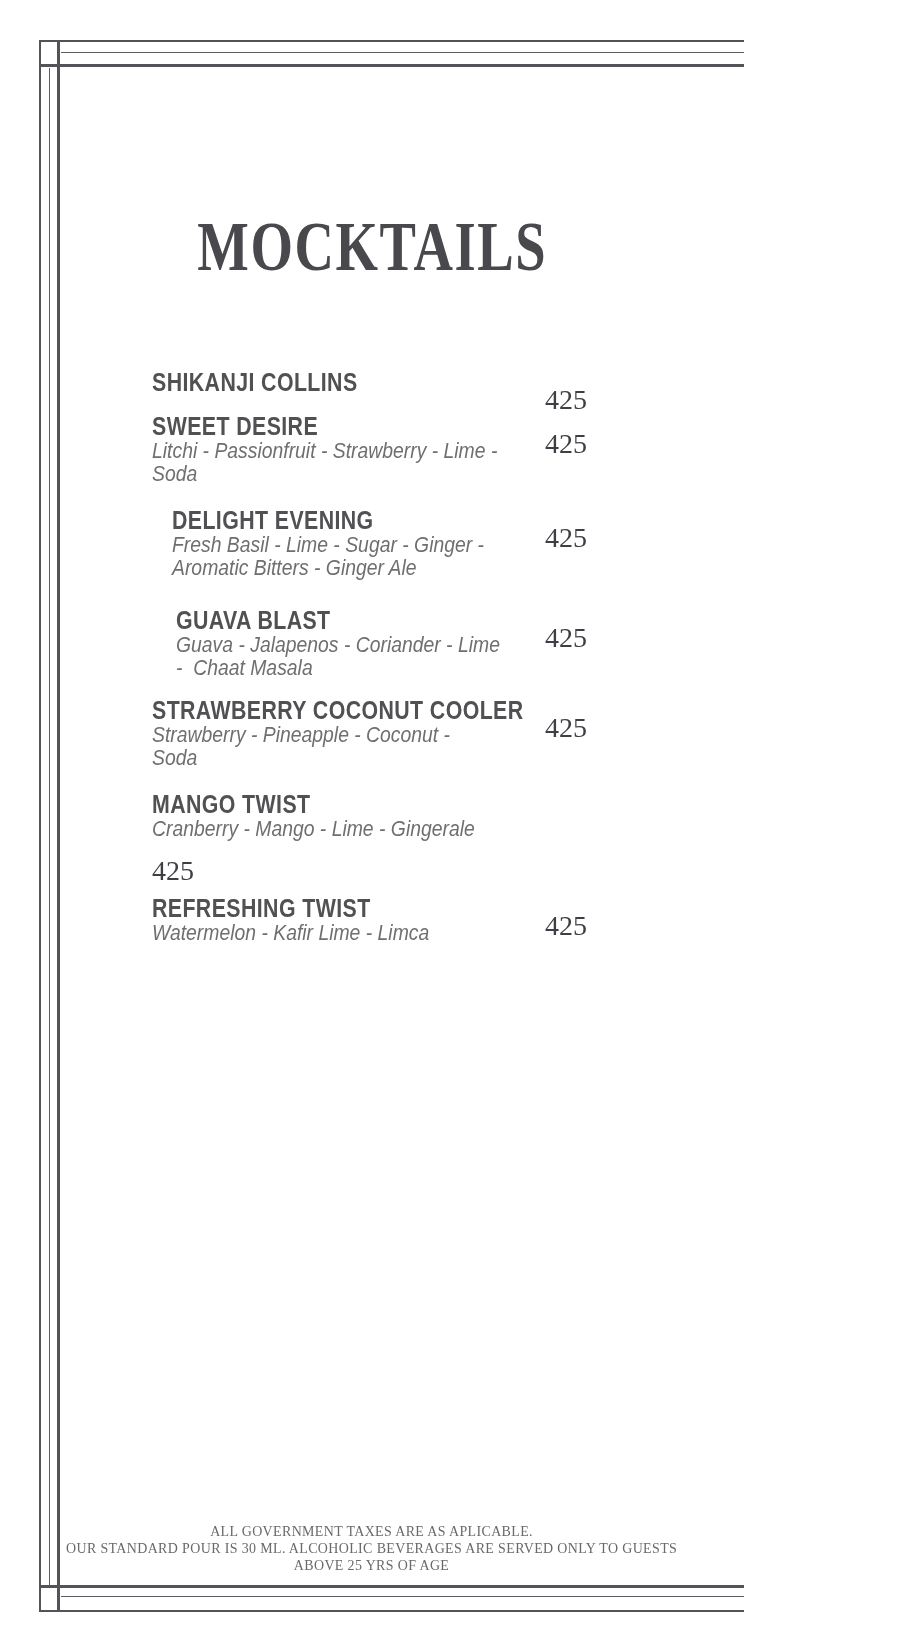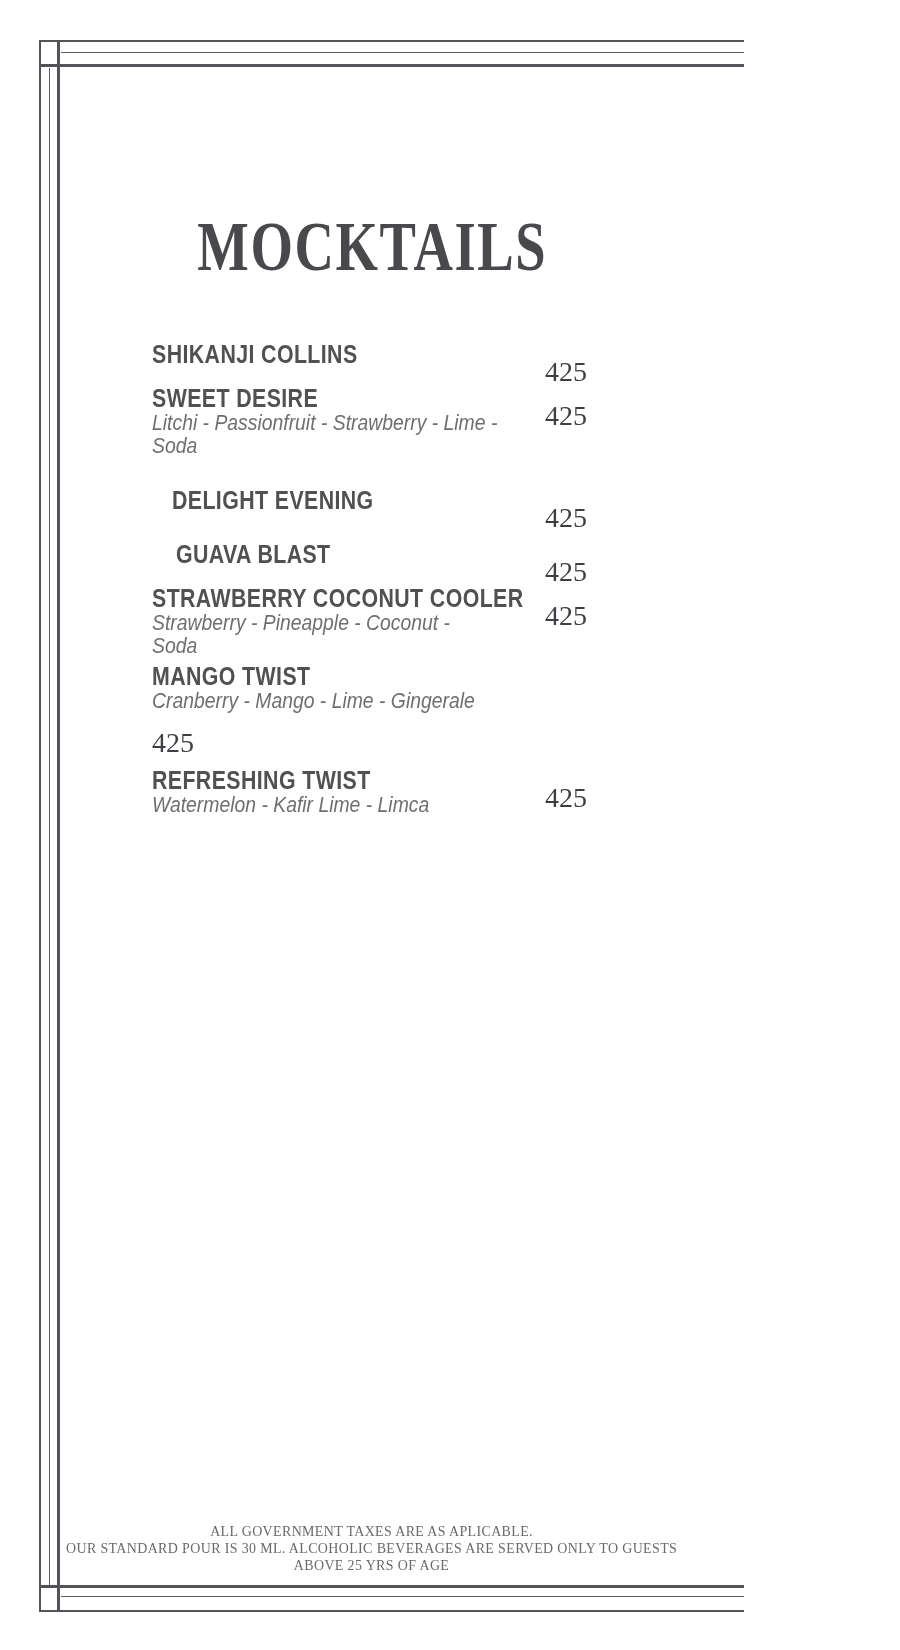--- a/index.html
+++ b/index.html
@@ -21,25 +21,25 @@
   
   .menu{position:absolute;left:152px;right:157px;top:341px;}
   .menu-item{display:flex;justify-content:space-between;align-items:baseline;}
   .item-text{min-width:0;}
   .item-name{font-size:26px;line-height:26px;font-weight:700;letter-spacing:.5px;color:#515154;
              display:inline-block;transform:scaleX(0.82);transform-origin:0 100%;white-space:nowrap;}
   .item-desc{font-style:italic;font-size:22px;line-height:23px;color:#6f6f71;
              display:inline-block;transform:scaleX(0.88);transform-origin:0 0;white-space:pre-wrap;}
   .item-price{font-family:"Liberation Serif",serif;font-size:28px;line-height:26px;color:#3e3e44;
               position:relative;top:18px;flex:0 0 auto;}
-  .menu-item:nth-of-type(1){margin-bottom:18px;}
-  .menu-item:nth-of-type(2){margin-bottom:30px;}
+  .menu-item:nth-of-type(1){margin-bottom:18px;margin-top:28px;}
+  .menu-item:nth-of-type(2){margin-bottom:22px;}
   .menu-item:nth-of-type(3){margin-bottom:28px;margin-left:20px;}
   .menu-item:nth-of-type(4){margin-bottom:18px;margin-left:24px;}
-  .menu-item:nth-of-type(5){margin-bottom:6px;}
+  .menu-item:nth-of-type(5){margin-bottom:22px;}
   .menu-item:nth-of-type(6){margin-bottom:29px;flex-direction:column;}
   
   .footer{position:absolute;left:0;right:0;top:1523px;text-align:center;
           font-family:"Liberation Serif",serif;font-size:15px;line-height:17px;
           letter-spacing:.4px;color:#69696b;}
   .footer .squeeze{display:inline-block;transform:scaleX(0.93);transform-origin:50% 50%;white-space:nowrap;}
 </style>
 </head>
 <body>
 
@@ -72,27 +72,30 @@
       <div class="item-text">
         <div><span class="item-name">SWEET DESIRE</span></div>
         <div><span class="item-desc">Litchi - Passionfruit - Strawberry - Lime - Soda</span></div>
       </div>
       <div class="item-price">425</div>
     </div>
 
     <div class="menu-item">
       <div class="item-text">
         <div><span class="item-name">DELIGHT EVENING</span></div>
+        <div><span class="item-desc">Fresh Basil - Lime - Sugar - Ginger -
+Aromatic Bitters - Ginger Ale</span></div>
       </div>
       <div class="item-price">425</div>
     </div>
 
     <div class="menu-item">
       <div class="item-text">
         <div><span class="item-name">GUAVA BLAST</span></div>
+        <div><span class="item-desc">Guava - Jalapenos - Coriander - Lime -  Chaat Masala</span></div>
       </div>
       <div class="item-price">425</div>
     </div>
 
     <div class="menu-item">
       <div class="item-text">
         <div><span class="item-name">STRAWBERRY COCONUT COOLER</span></div>
         <div><span class="item-desc">Strawberry - Pineapple - Coconut -  Soda</span></div>
       </div>
       <div class="item-price">425</div>

